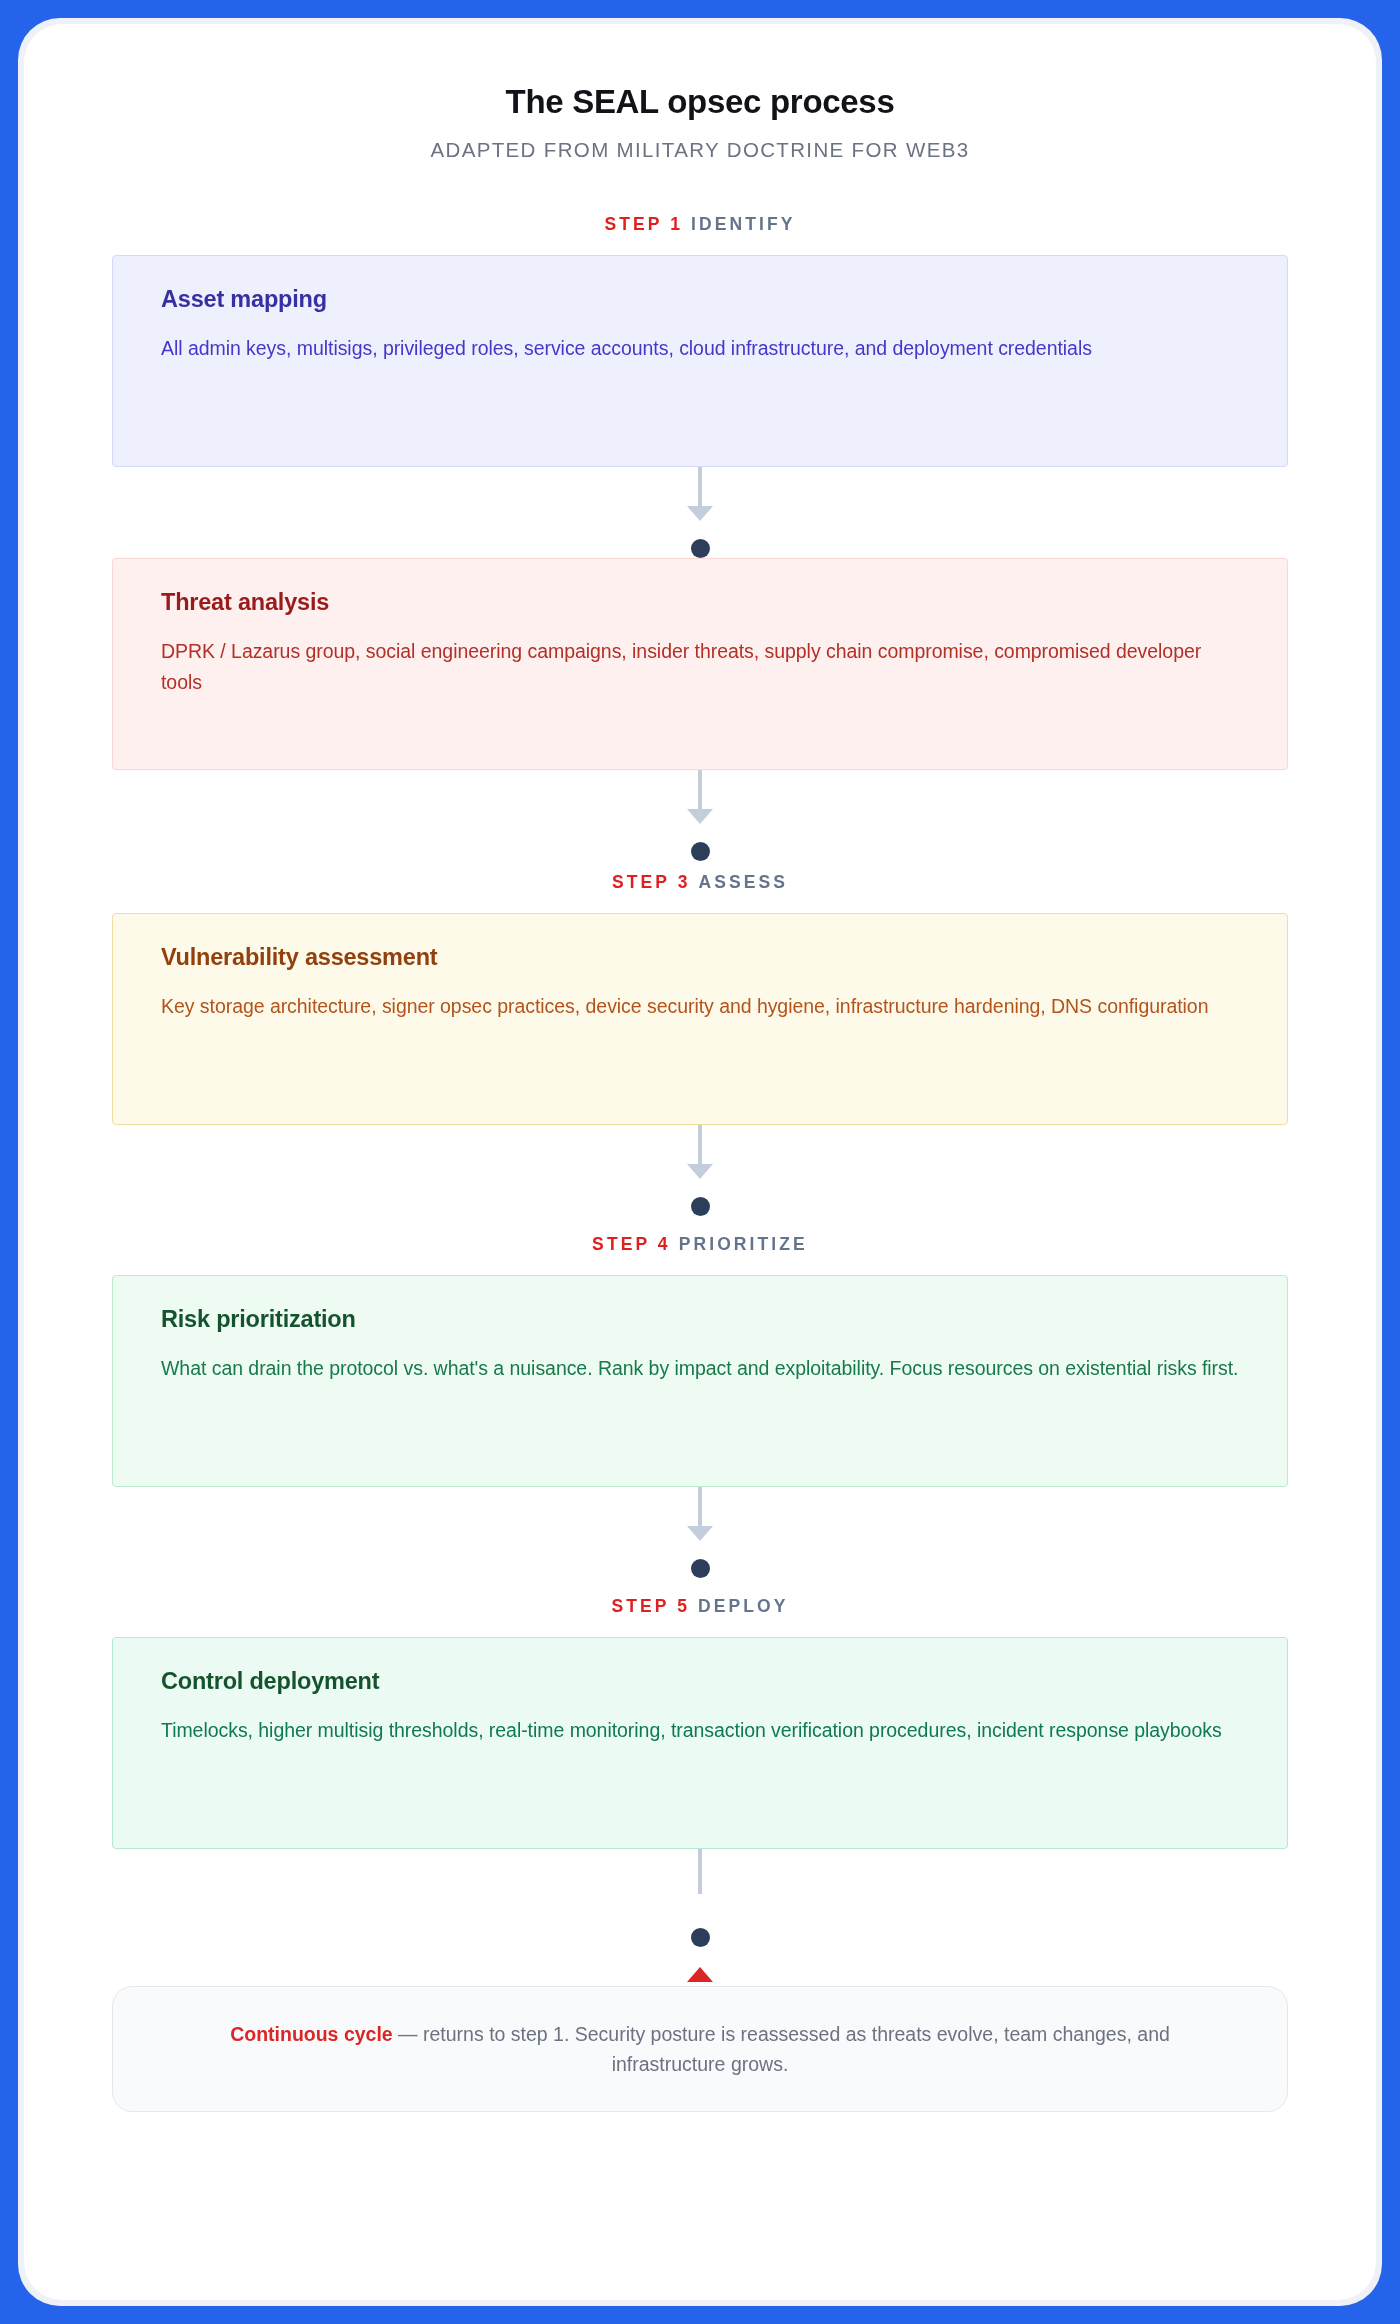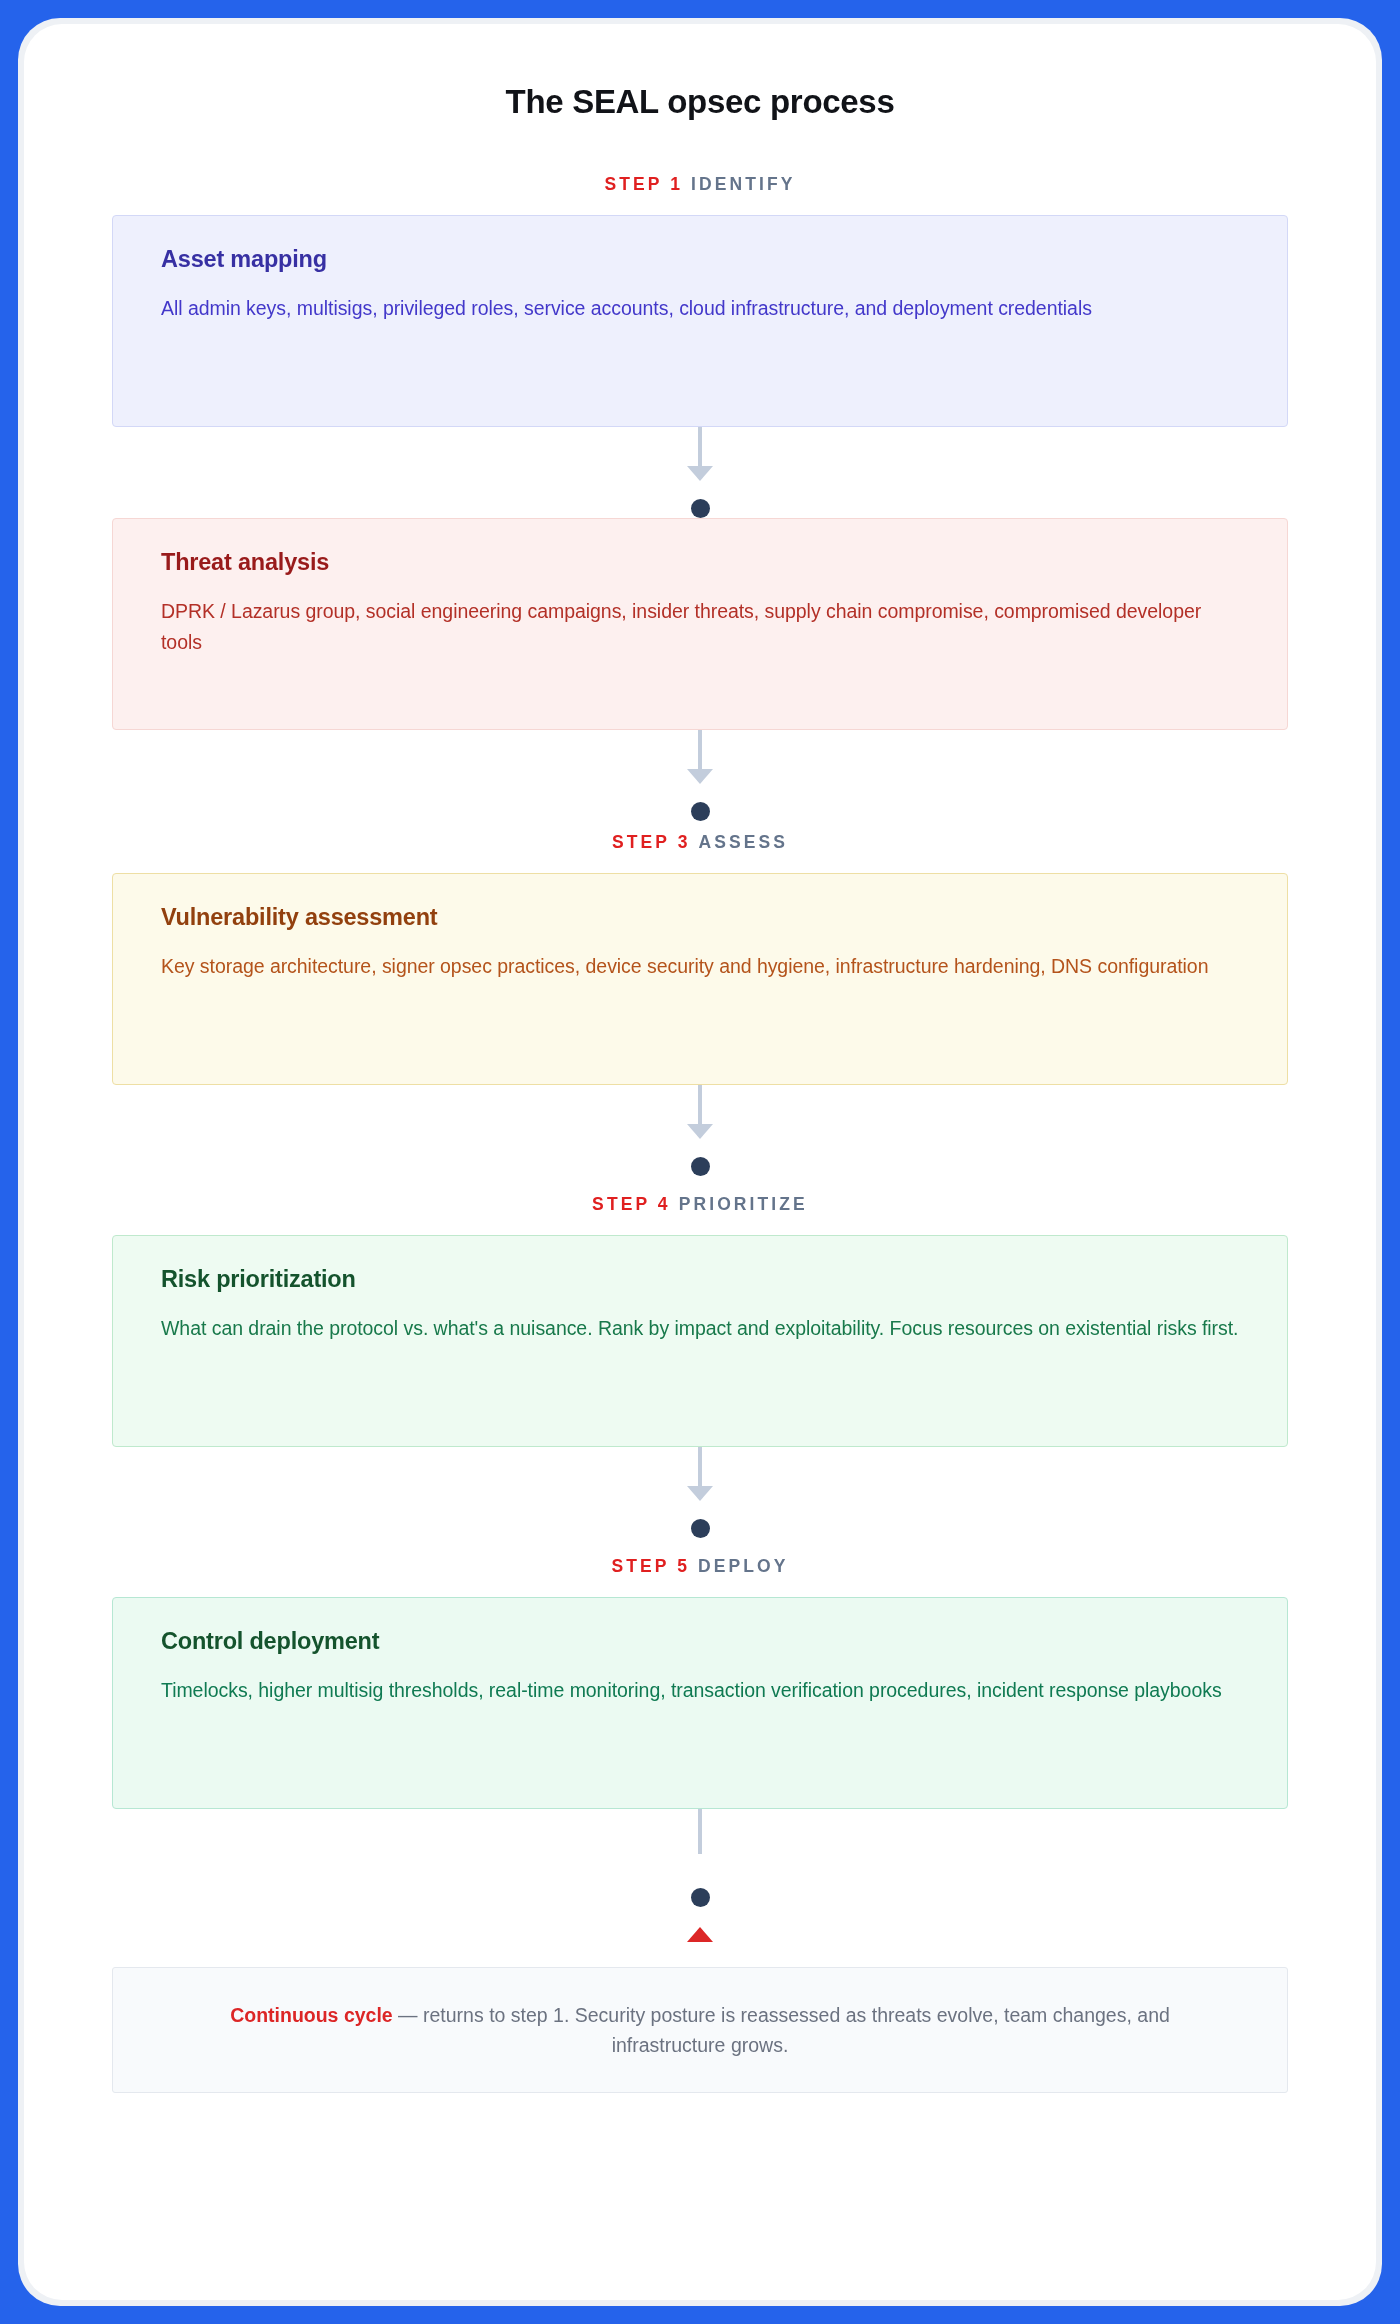--- a/index.html
+++ b/index.html
@@ -165,24 +165,24 @@
   .cycle-arrow-up {
     width: 0; height: 0;
     border-left: 13px solid transparent;
     border-right: 13px solid transparent;
     border-bottom: 15px solid #dc2626;
     margin-top: 20px;
   }
 
   
   .footer-box {
-    margin-top: 25px;
+    margin-top: 4px;
     background: #f8fafc;
     border: 1.5px solid #e4e8ee;
-    border-radius: 3px;
+    border-radius: 20px;
     padding: 32px 60px;
     text-align: center;
   }
   .footer-text {
     font-size: 19.5px;
     line-height: 1.55;
     color: #6b7280;
   }
   .footer-strong {
     color: #dc2626;
@@ -190,20 +190,21 @@
   }
 </style>
 </head>
 <body>
 
 <div class="frame">
   <div class="sheet">
 
     <div class="header">
       <div class="title">The SEAL opsec process</div>
+      <div class="subtitle">ADAPTED FROM MILITARY DOCTRINE FOR WEB3</div>
     </div>
 
     <div class="step-label">
       <span class="step-num">STEP 1</span><span>&nbsp;</span><span class="step-name">IDENTIFY</span>
     </div>
     <div class="card theme-indigo">
       <div class="card-title">Asset mapping</div>
       <div class="card-body">All admin keys, multisigs, privileged roles, service accounts, cloud infrastructure, and deployment credentials</div>
     </div>
 

